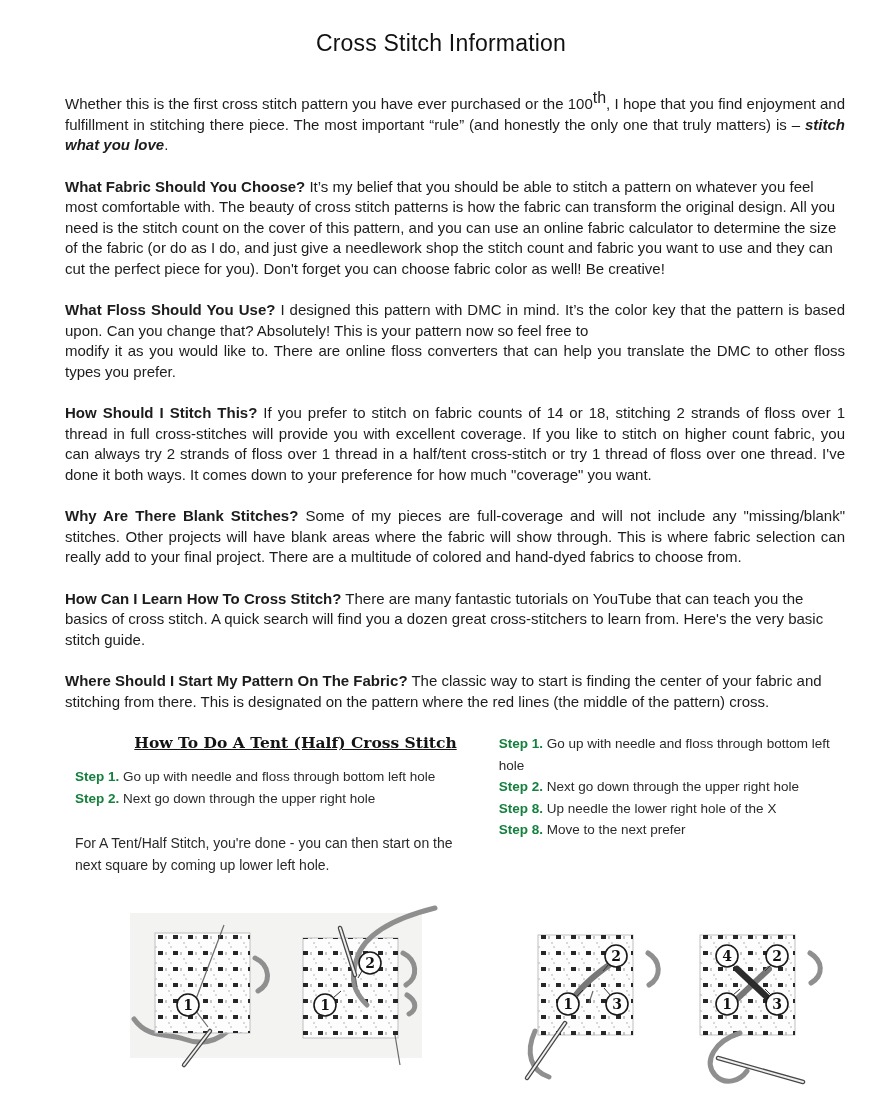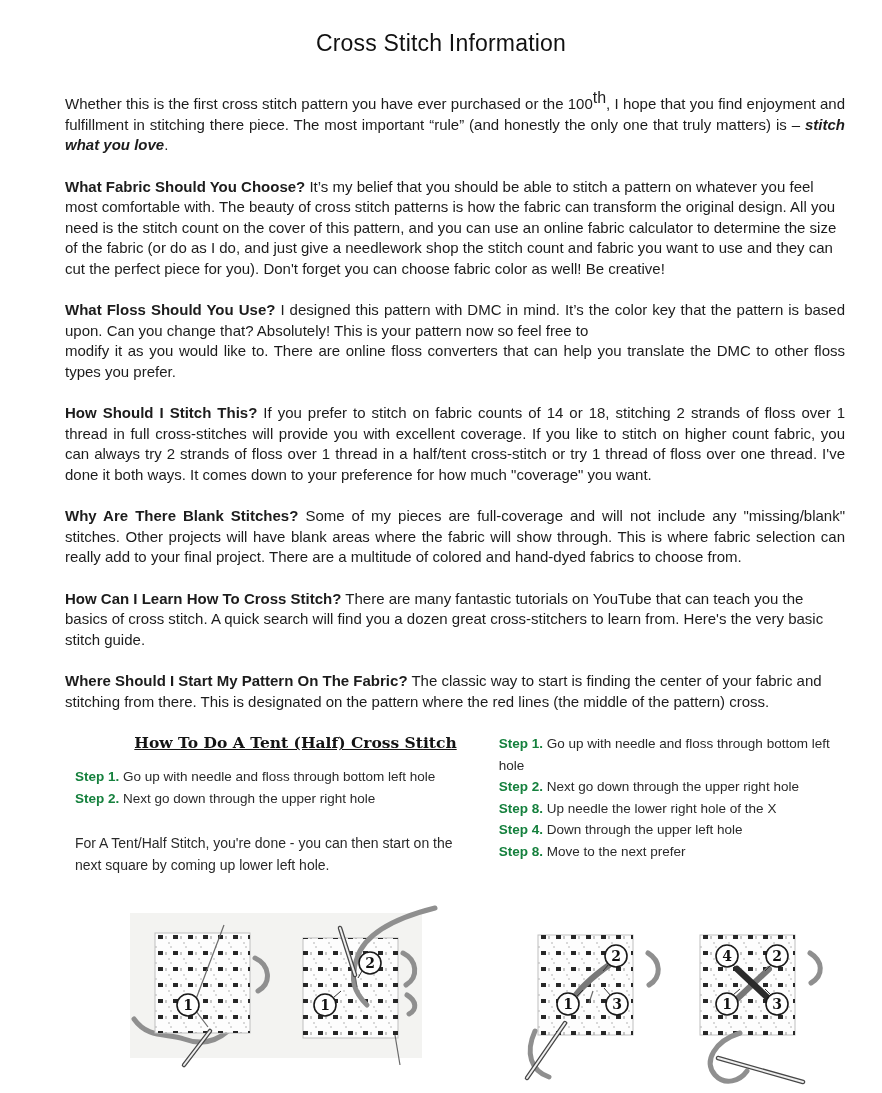--- a/index.html
+++ b/index.html
@@ -110,21 +110,20 @@
       <h2 class="guide-title">How To Do A Tent (Half) Cross Stitch</h2>
       <div class="step"><span class="step-label">Step 1.</span> <span>Go up with needle and floss through bottom left hole</span></div>
       <div class="step"><span class="step-label">Step 2.</span> <span>Next go down through the upper right hole</span></div>
       <div class="guide-note">For A Tent/Half Stitch, you're done - you can then start on the next square by coming up lower left hole.</div>
     </div>
 
     <div class="guide-col-right">
       <div class="step"><span class="step-label">Step 1.</span> <span>Go up with needle and floss through bottom left hole</span></div>
       <div class="step"><span class="step-label">Step 2.</span> <span>Next go down through the upper right hole</span></div>
       <div class="step"><span class="step-label">Step 8.</span> <span>Up needle the lower right hole of the X</span></div>
-      <div class="step"><span class="step-label">Step 4.</span> <span>Down through the upper left hole</span></div>
       <div class="step"><span class="step-label">Step 8.</span> <span>Move to the next prefer</span></div>
     </div>
 
   </div>
 
   <div class="diagrams">
     <div class="left-pair-bg"></div>
 
     <svg class="diag diag-1" width="150" height="185" viewBox="0 0 150 185">
       <defs>

